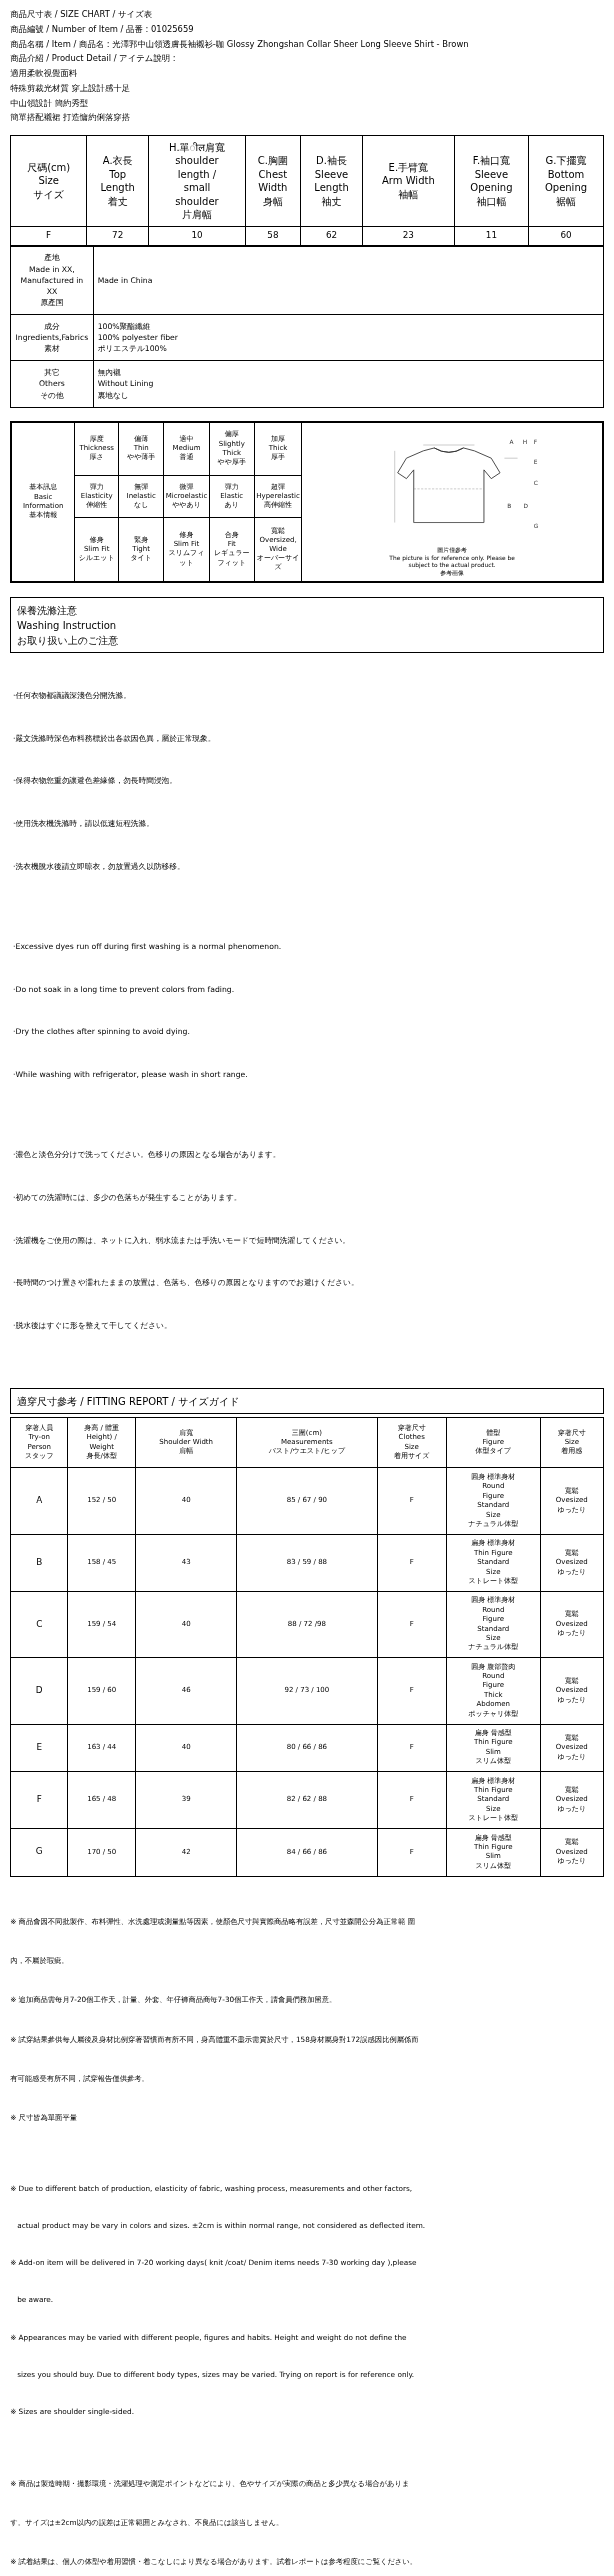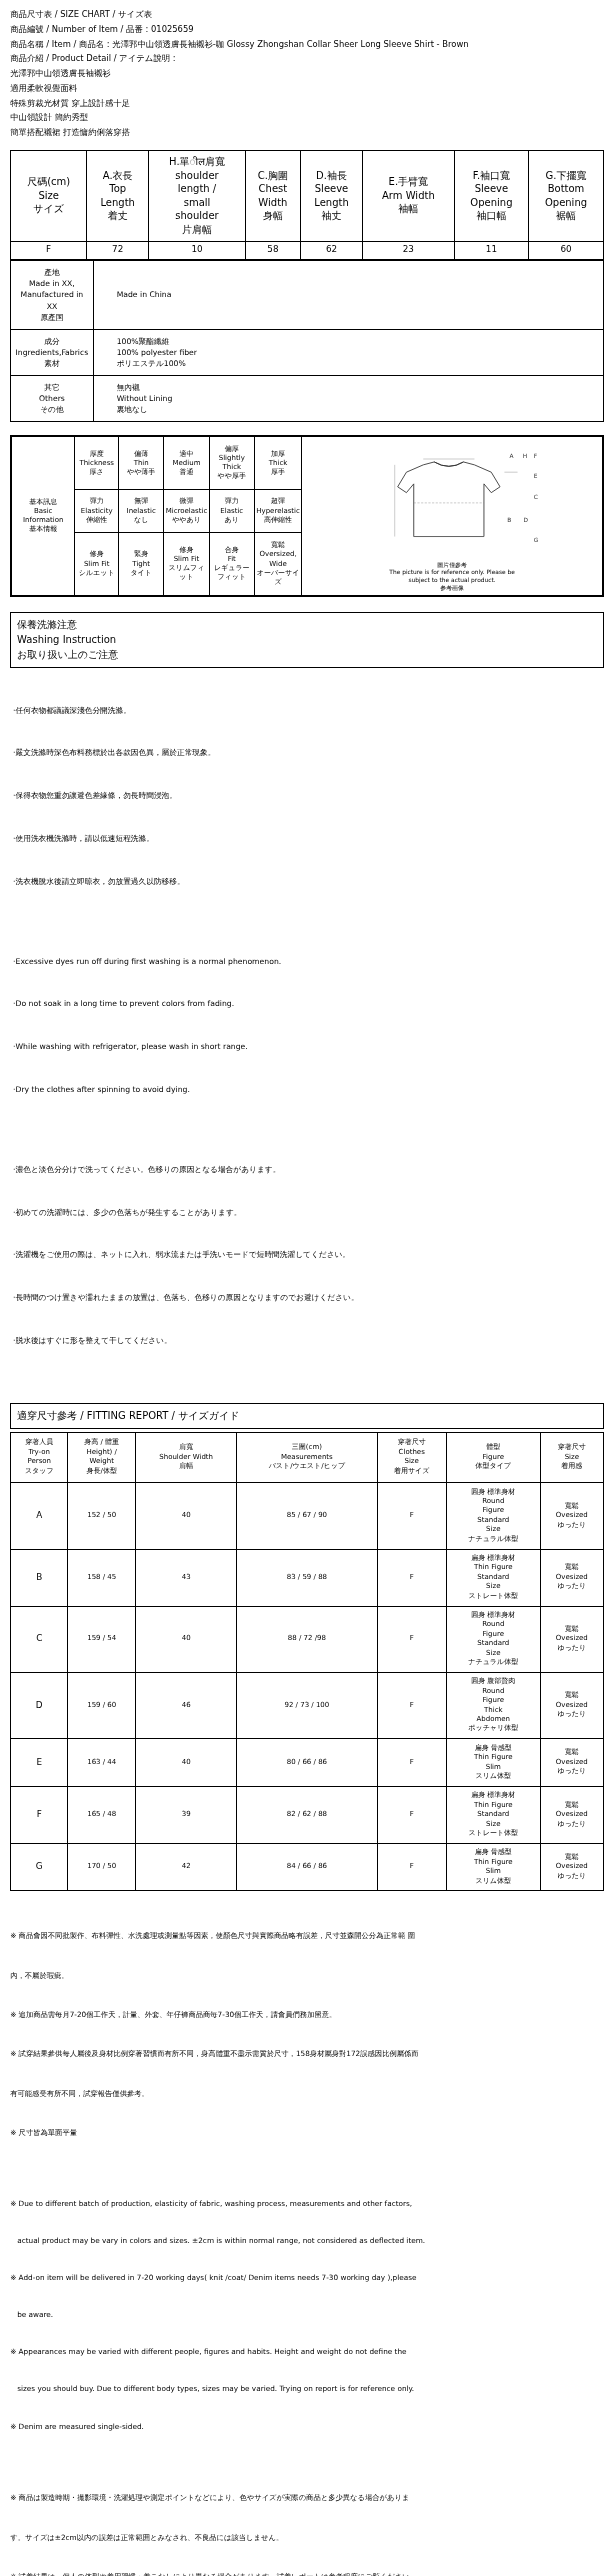--- a/index.html
+++ b/index.html
@@ -35,21 +35,21 @@
   .size-table td.val { font-size: 8.8px; }
 
   .info-table { border: 0.7px solid #000; margin-top: 0; }
   .info-table td {
     border: 0.7px solid #000;
     padding: 5.9px 4.4px;
     font-size: 7.7px;
     vertical-align: middle;
   }
   .info-table td.k { width: 80px; text-align: center; margin-left: 12px; }
-  .info-table td.v { text-align: left; padding-left: 23px; }
+  .info-table td.v { text-align: left; padding-left: 4px; }
 
   
   .basic-wrap { margin-top: 13px; border: 0.7px solid #000; }
   .basic { width: 100%; }
   .basic td {
     border: 0.7px solid #000;
     font-size: 7px;
     text-align: center;
     vertical-align: middle;
     padding: 4.4px 1.5px;
@@ -96,21 +96,20 @@
 </head>
 <body>
 
 <div class="page">
 
   <div class="hdr">
     <div class="line">商品尺寸表 / SIZE CHART / サイズ表</div>
     <div class="line">商品編號 / Number of Item / 品番 : 01025659</div>
     <div class="line">商品名稱 / Item / 商品名 : 光澤郛中山領透膚長袖襯衫-咖 Glossy Zhongshan Collar Sheer Long Sleeve Shirt - Brown</div>
     <div class="line">商品介紹 / Product Detail / アイテム說明 :</div>
-    <div class="line">光澤郛中山領透膚長袖襯衫</div>
     <div class="line">適用柔軟視覺面料</div>
     <div class="line">特殊剪裁光材質 穿上設計感十足</div>
     <div class="line">中山領設計 簡約秀型</div>
     <div class="line">簡單搭配襯裙 打造慵約俐落穿搭</div>
   </div>
 
   <table class="size-table">
     <thead>
       <tr>
         <th>
@@ -353,22 +352,22 @@
     <div class="grp">
       <div>‧任何衣物都議議深淺色分開洗滌。</div>
       <div>‧嚴文洗滌時深色布料務標於出各款因色異，屬於正常現象。</div>
       <div>‧保得衣物您重勿讓避色差緣條，勿長時間浸泡。</div>
       <div>‧使用洗衣機洗滌時，請以低速短程洗滌。</div>
       <div>‧洗衣機脫水後請立即晾衣，勿放置過久以防移移。</div>
     </div>
     <div class="grp">
       <div>‧Excessive dyes run off during first washing is a normal phenomenon.</div>
       <div>‧Do not soak in a long time to prevent colors from fading.</div>
+      <div>‧Dry the clothes after spinning to avoid dying.</div>
       <div>‧While washing with refrigerator, please wash in short range.</div>
-      <div>‧Dry the clothes after spinning to avoid dying.</div>
     </div>
     <div class="grp">
       <div>‧濃色と淡色分分けで洗ってください。色移りの原因となる場合があります。</div>
       <div>‧初めての洗濯時には、多少の色落ちが発生することがあります。</div>
       <div>‧洗濯機をご使用の際は、ネットに入れ、弱水流または手洗いモードで短時間洗濯してください。</div>
       <div>‧長時間のつけ置きや濡れたままの放置は、色落ち、色移りの原因となりますのでお避けください。</div>
       <div>‧脱水後はすぐに形を整えて干してください。</div>
     </div>
   </div>
 
@@ -571,21 +570,21 @@
       <div>有可能感受有所不同，試穿報告僅供參考。</div>
       <div>※ 尺寸皆為單面平量</div>
     </div>
     <div class="grp en">
       <div>※ Due to different batch of production, elasticity of fabric, washing process, measurements and other factors,</div>
       <div>   actual product may be vary in colors and sizes. ±2cm is within normal range, not considered as deflected item.</div>
       <div>※ Add-on item will be delivered in 7-20 working days( knit /coat/ Denim items needs 7-30 working day ),please</div>
       <div>   be aware.</div>
       <div>※ Appearances may be varied with different people, figures and habits. Height and weight do not define the</div>
       <div>   sizes you should buy. Due to different body types, sizes may be varied. Trying on report is for reference only.</div>
-      <div>※ Denim are measured single-sided.</div>
+      <div>※ Sizes are shoulder single-sided.</div>
     </div>
     <div class="grp">
       <div>※ 商品は製造時期・撮影環境・洗濯処理や測定ポイントなどにより、色やサイズが実際の商品と多少異なる場合がありま</div>
       <div>す。サイズは±2cm以内の誤差は正常範囲とみなされ、不良品には該当しません。</div>
       <div>※ 試着結果は、個人の体型や着用習慣・着こなしにより異なる場合があります。試着レポートは参考程度にご覧ください。</div>
       <div>※ サイズはすべて片面平置きでの採寸となります</div>
     </div>
   </div>
 
 </div>

